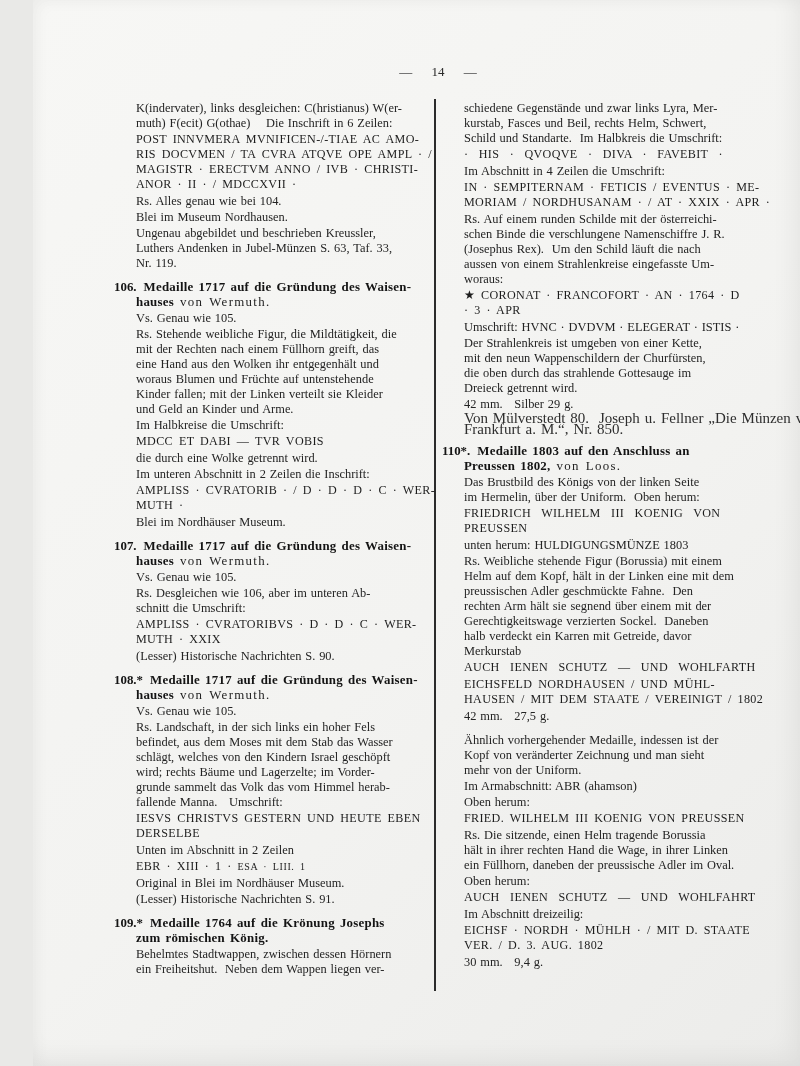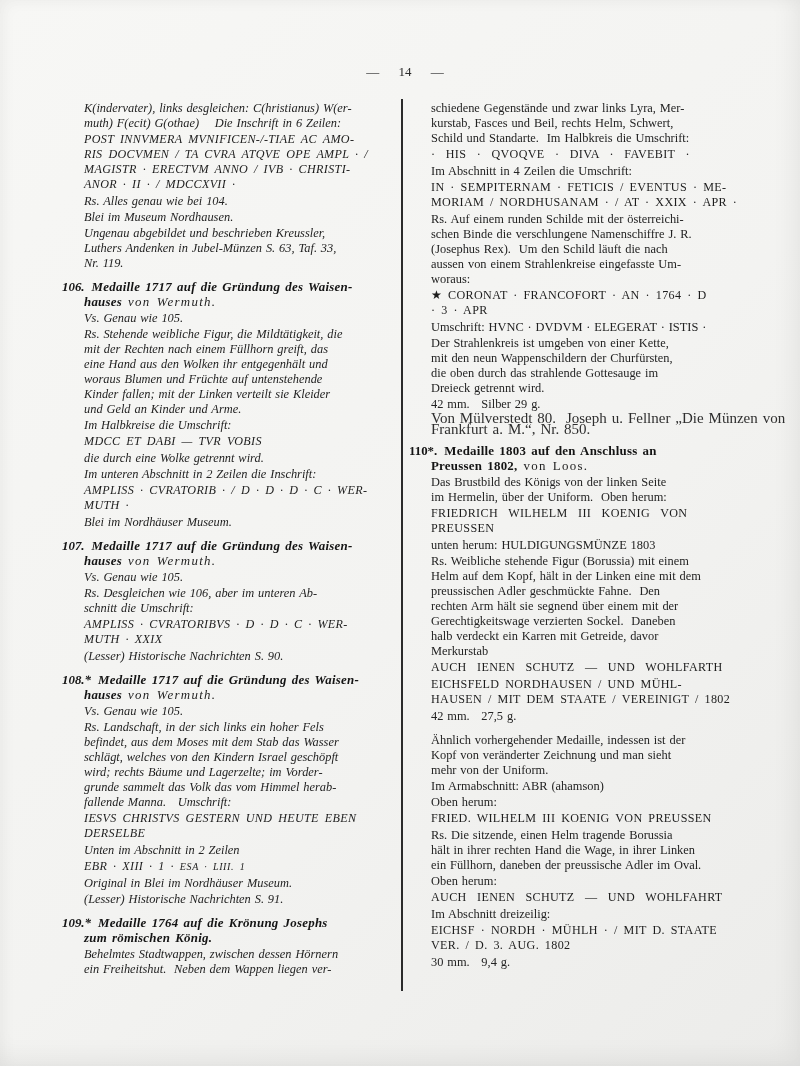--- a/index.html
+++ b/index.html
@@ -8,31 +8,32 @@
     width: 800px; height: 1066px;
     position: relative; overflow: hidden;
     background: #e9e9e7;
     font-family: "Liberation Serif", "DejaVu Serif", serif;
     color: #222;
   }
   .page {
     position: absolute; inset: 0;
     background: linear-gradient(135deg, #f7f7f5 0%, #f3f3f1 55%, #ececea 100%);
     box-shadow: inset -8px -10px 22px rgba(0,0,0,0.05), inset 5px 3px 14px rgba(0,0,0,0.03);
+    margin-left: 33px;
   }
   .pageno {
     position: absolute; top: 64px; left: 0; width: 810px;
     text-align: center; font-size: 13px; word-spacing: 16px; color: #2a2a2a;
   }
   .divider {
     position: absolute; left: 401px; top: 99px;
     width: 2px; height: 892px; background: #2b2b2b;
   }
   .col { position: absolute; top: 101px; }
-  .col-left  { left: 62px;  width: 340px; font-style: italic; }
+  .col-left  { left: 81px;  width: 340px; }
   .col-right { left: 409px; width: 360px; }
 
   .col p {
     margin: 0 0 1px 0; padding-left: 22px;
     font-size: 12.4px; line-height: 15px;
     white-space: pre; word-spacing: 0.8px;
     color: #232323;
   }
   .col p.caps {
     font-size: 12.1px; letter-spacing: 0.35px; word-spacing: 2.5px;

